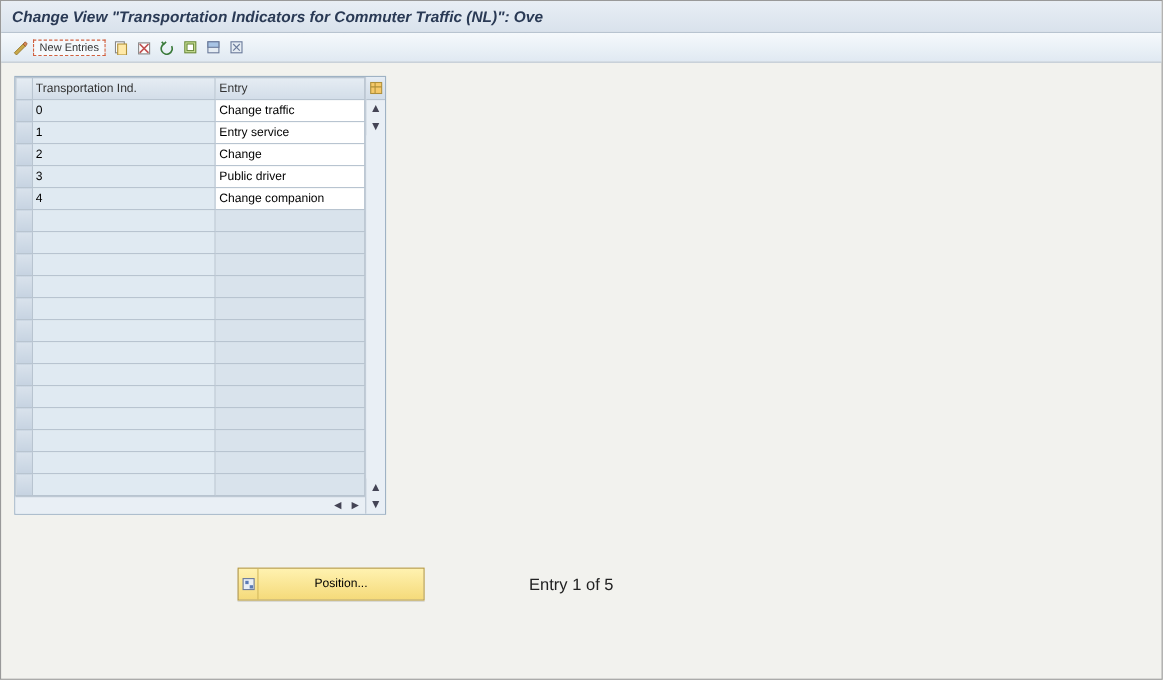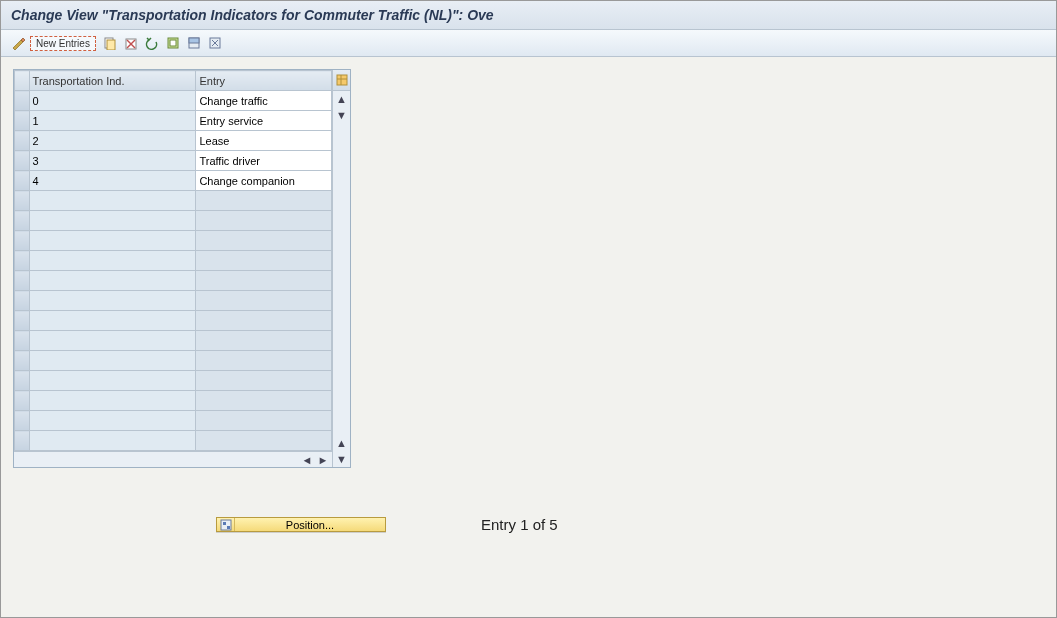--- a/index.html
+++ b/index.html
@@ -128,21 +128,21 @@
     position: absolute;
     top: 515px;
     left: 0;
     right: 0;
     display: flex;
     align-items: center;
   }
   .position-btn {
     margin-left: 215px;
     width: 170px;
-    height: 15px;
+    height: 30px;
     background: linear-gradient(#fff2b0, #f5da7a);
     border: 1px solid #b89b3e;
     display: flex;
     align-items: center;
     font-size: 11px;
     cursor: pointer;
     box-shadow: 0 1px 0 rgba(0,0,0,0.15);
   }
   .position-btn .picon {
     width: 18px;
@@ -227,26 +227,26 @@
         <td class="cell">Change traffic</td>
       </tr>
       <tr>
         <td class="rowsel"></td>
         <td class="cell alt">1</td>
         <td class="cell">Entry service</td>
       </tr>
       <tr>
         <td class="rowsel"></td>
         <td class="cell alt">2</td>
-        <td class="cell">Lease</td>
+        <td class="cell">Change</td>
       </tr>
       <tr>
         <td class="rowsel"></td>
         <td class="cell alt">3</td>
-        <td class="cell">Traffic driver</td>
+        <td class="cell">Public driver</td>
       </tr>
       <tr>
         <td class="rowsel"></td>
         <td class="cell alt">4</td>
         <td class="cell">Change companion</td>
       </tr>
       <tr>
             <td class="rowsel"></td>
             <td class="empty alt"></td>
             <td class="empty"></td>

